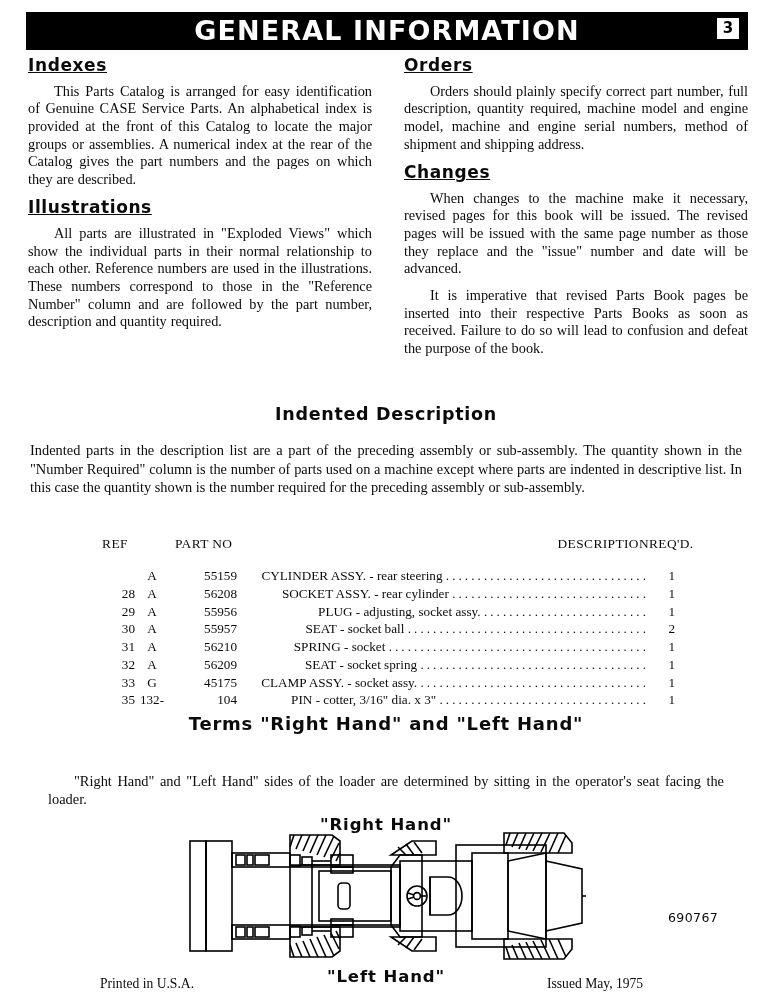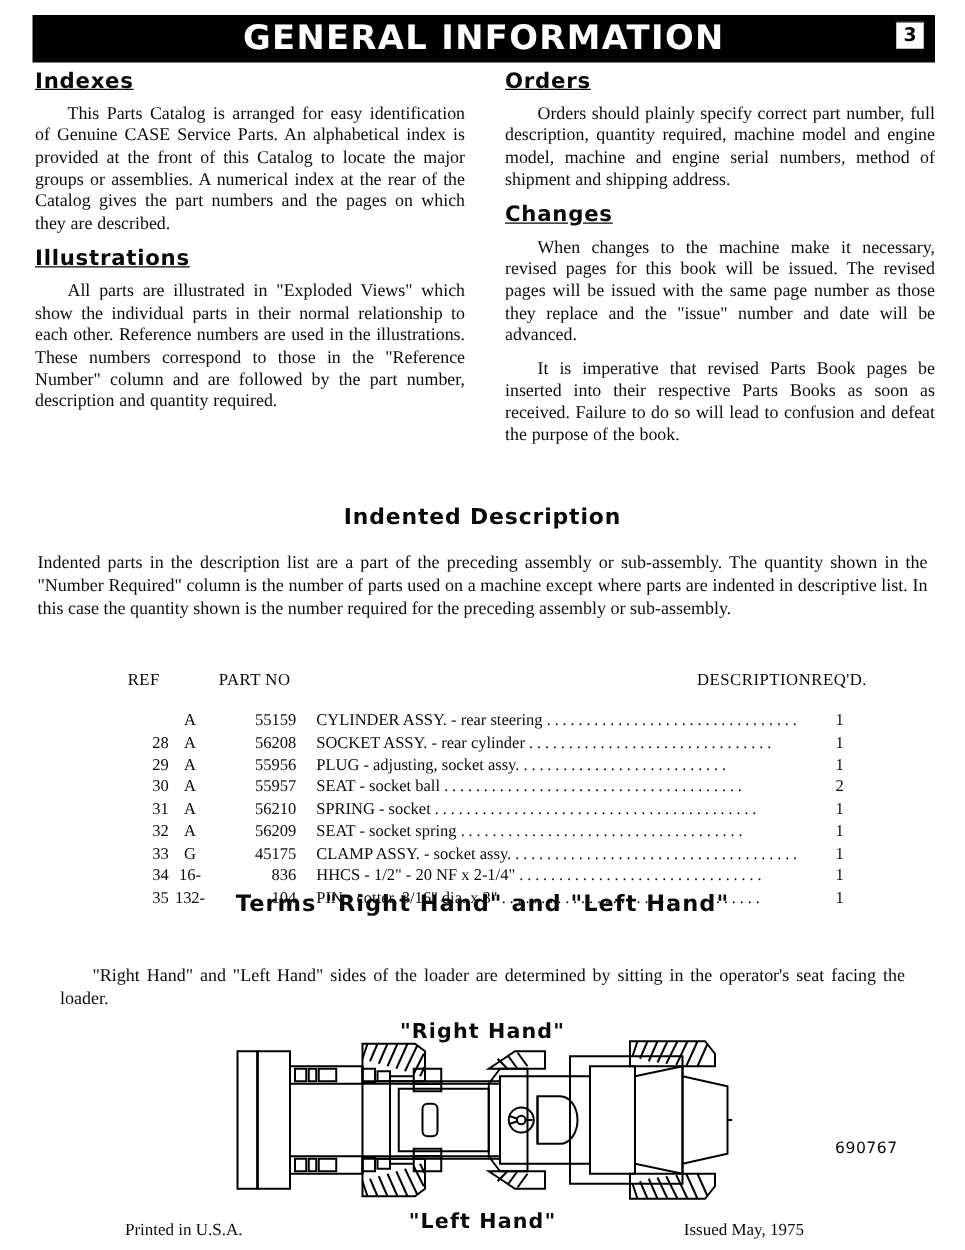--- a/index.html
+++ b/index.html
@@ -150,20 +150,21 @@
 
   .th-ref  { text-align: center; }
   .th-part { text-align: left; padding-left: 6px !important; }
   .th-desc { text-align: right; }
   .th-req  { text-align: center; margin-top: 40px; }
 
   .desc-wrap {
     display: block;
     position: relative;
     overflow: hidden;
+    text-align: right;
   }
   .desc-text { white-space: pre; }
   .leader {
     letter-spacing: 3.1px;
     font-size: 13px;
   }
   .ind0 { padding-left: 0px; }
   .ind1 { padding-left: 22px; }
   .ind2 { padding-left: 44px; }
 
@@ -346,29 +347,20 @@
           <tr>
             <td class="c-ref">33</td>
             <td class="c-grp">G</td>
             <td class="c-part">45175</td>
             <td class="c-desc ind0">
               <span class="desc-wrap"><span class="desc-text">CLAMP ASSY. - socket assy. </span><span class="leader">....................................</span></span>
             </td>
             <td class="c-req">1</td>
           </tr>
           <tr>
-            <td class="c-ref">34</td>
-            <td class="c-grp">16-</td>
-            <td class="c-part">836</td>
-            <td class="c-desc ind1">
-              <span class="desc-wrap"><span class="desc-text">HHCS - 1/2" - 20 NF x 2-1/4" </span><span class="leader">...............................</span></span>
-            </td>
-            <td class="c-req">1</td>
-          </tr>
-          <tr>
             <td class="c-ref">35</td>
             <td class="c-grp">132-</td>
             <td class="c-part">104</td>
             <td class="c-desc ind0">
               <span class="desc-wrap"><span class="desc-text">PIN - cotter, 3/16" dia. x 3" </span><span class="leader">.................................</span></span>
             </td>
             <td class="c-req">1</td>
           </tr>
         </tbody>
     </table>

